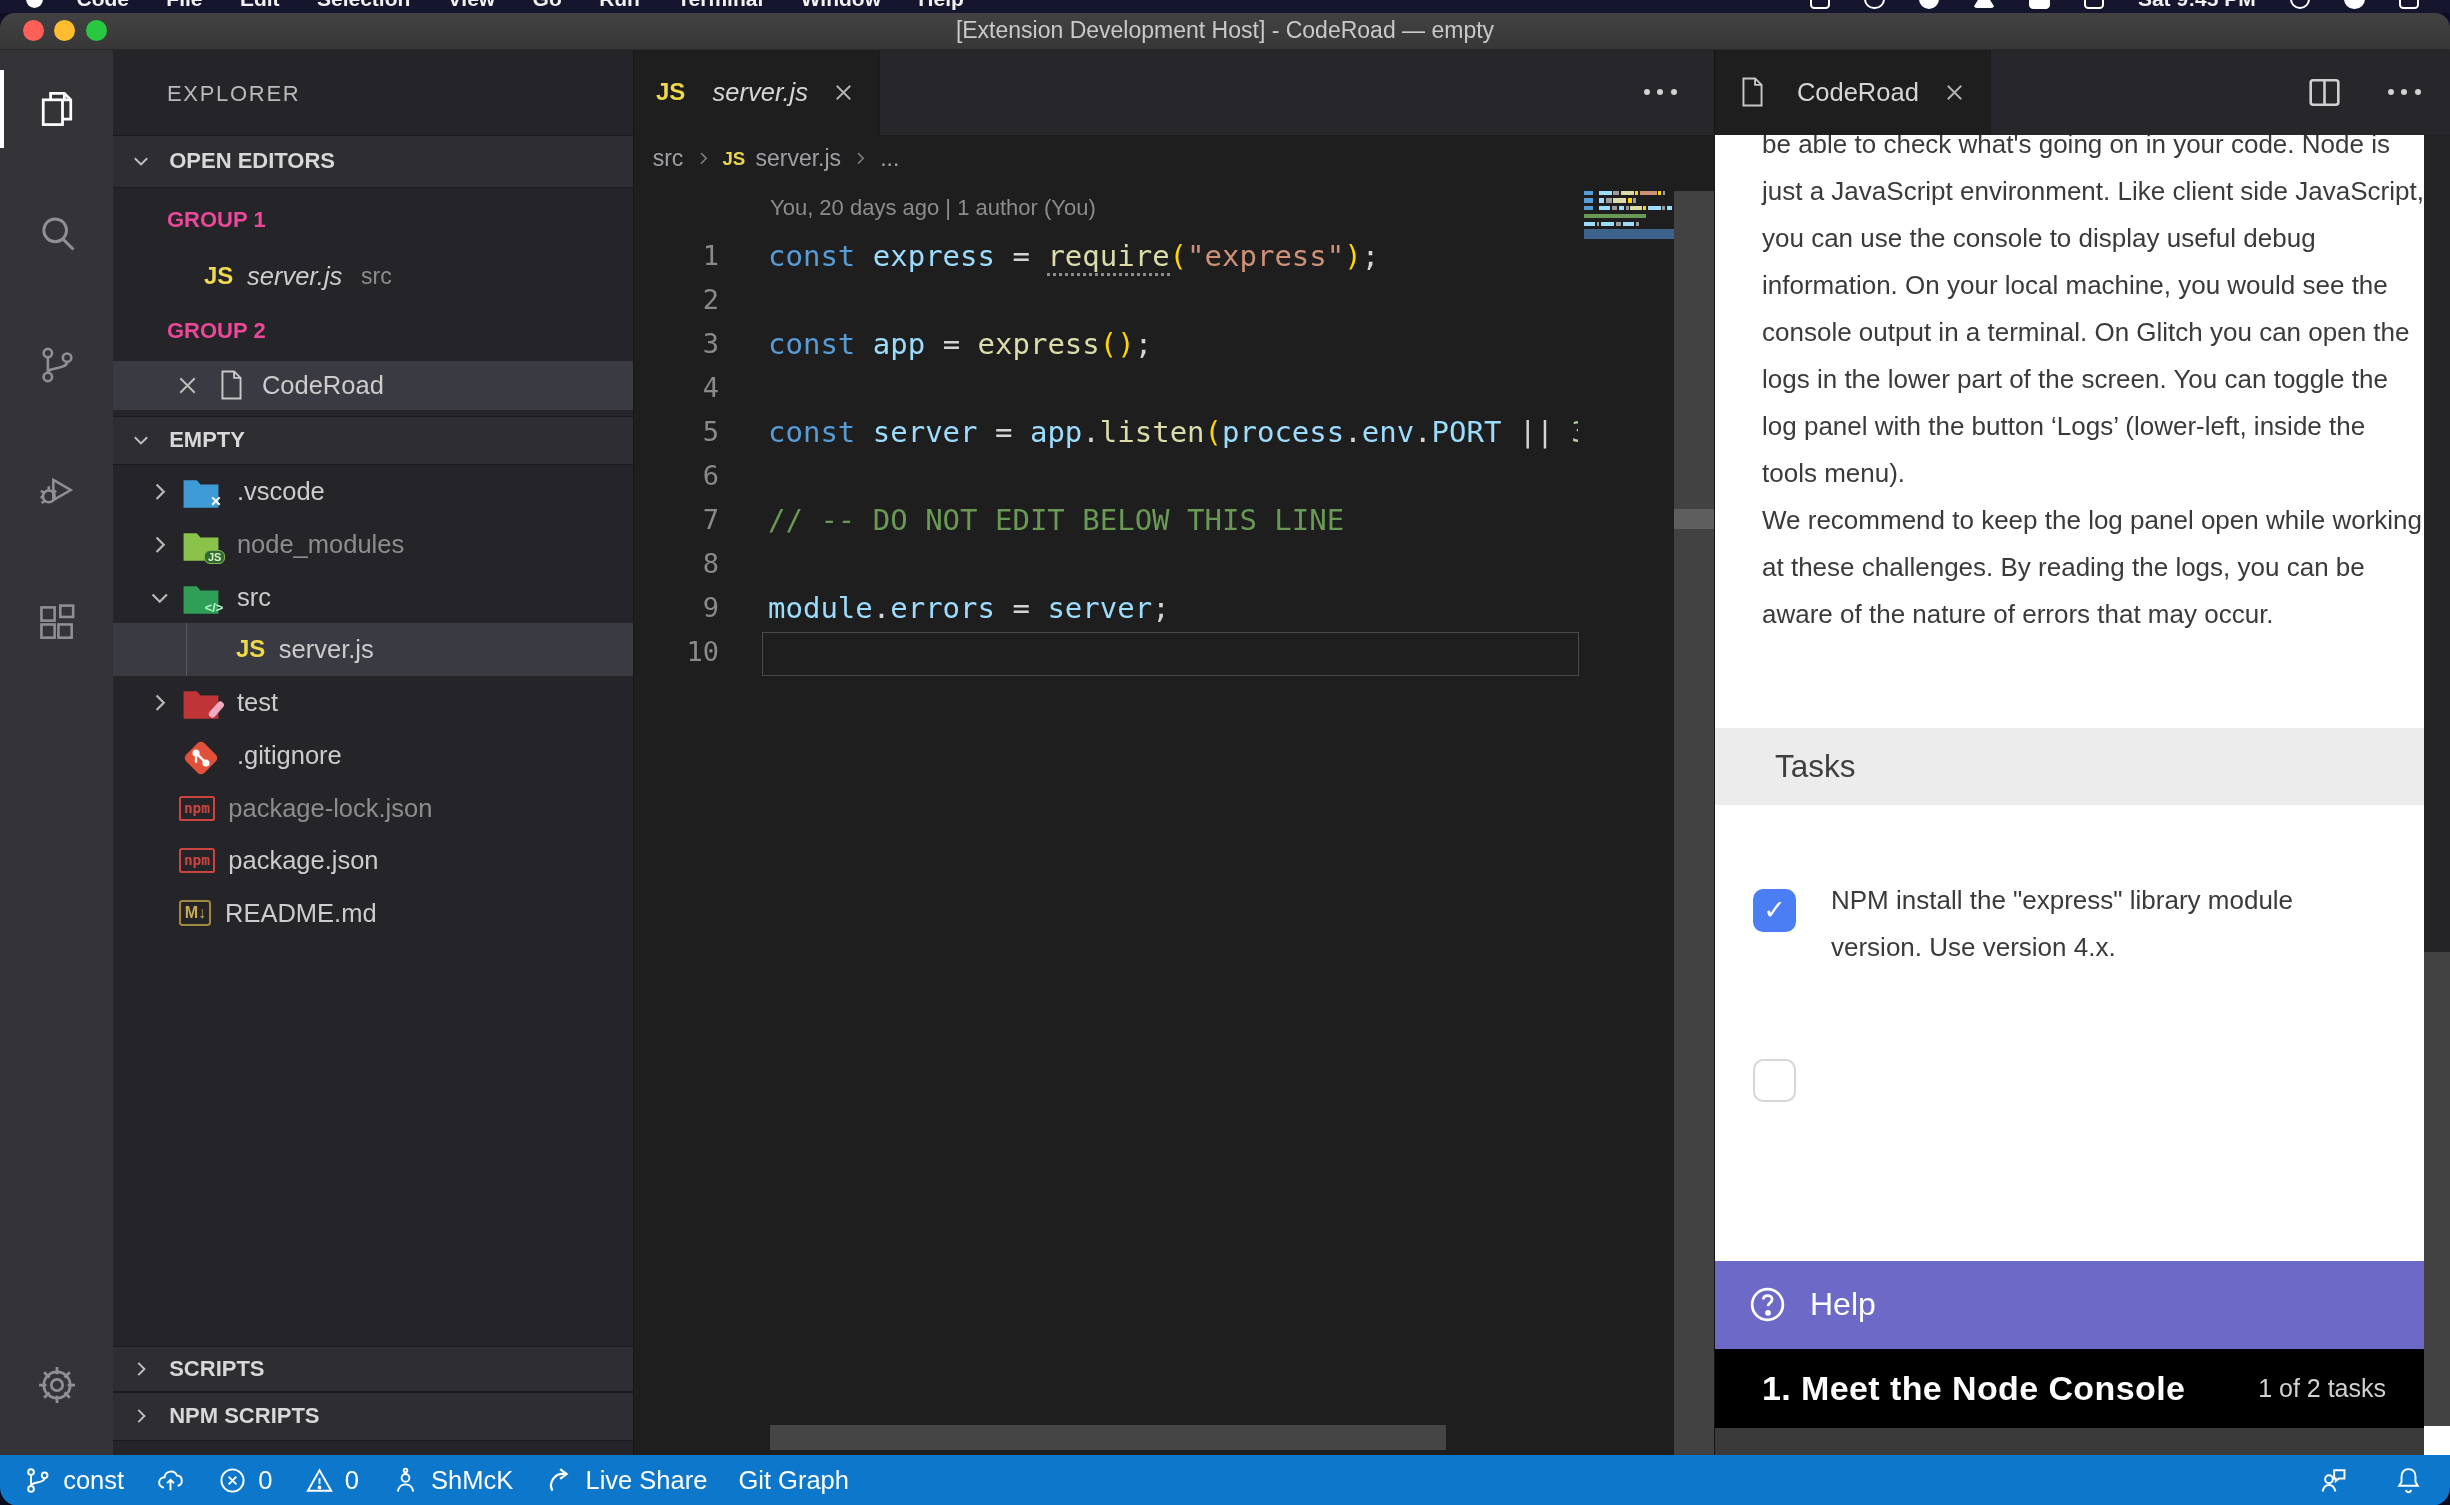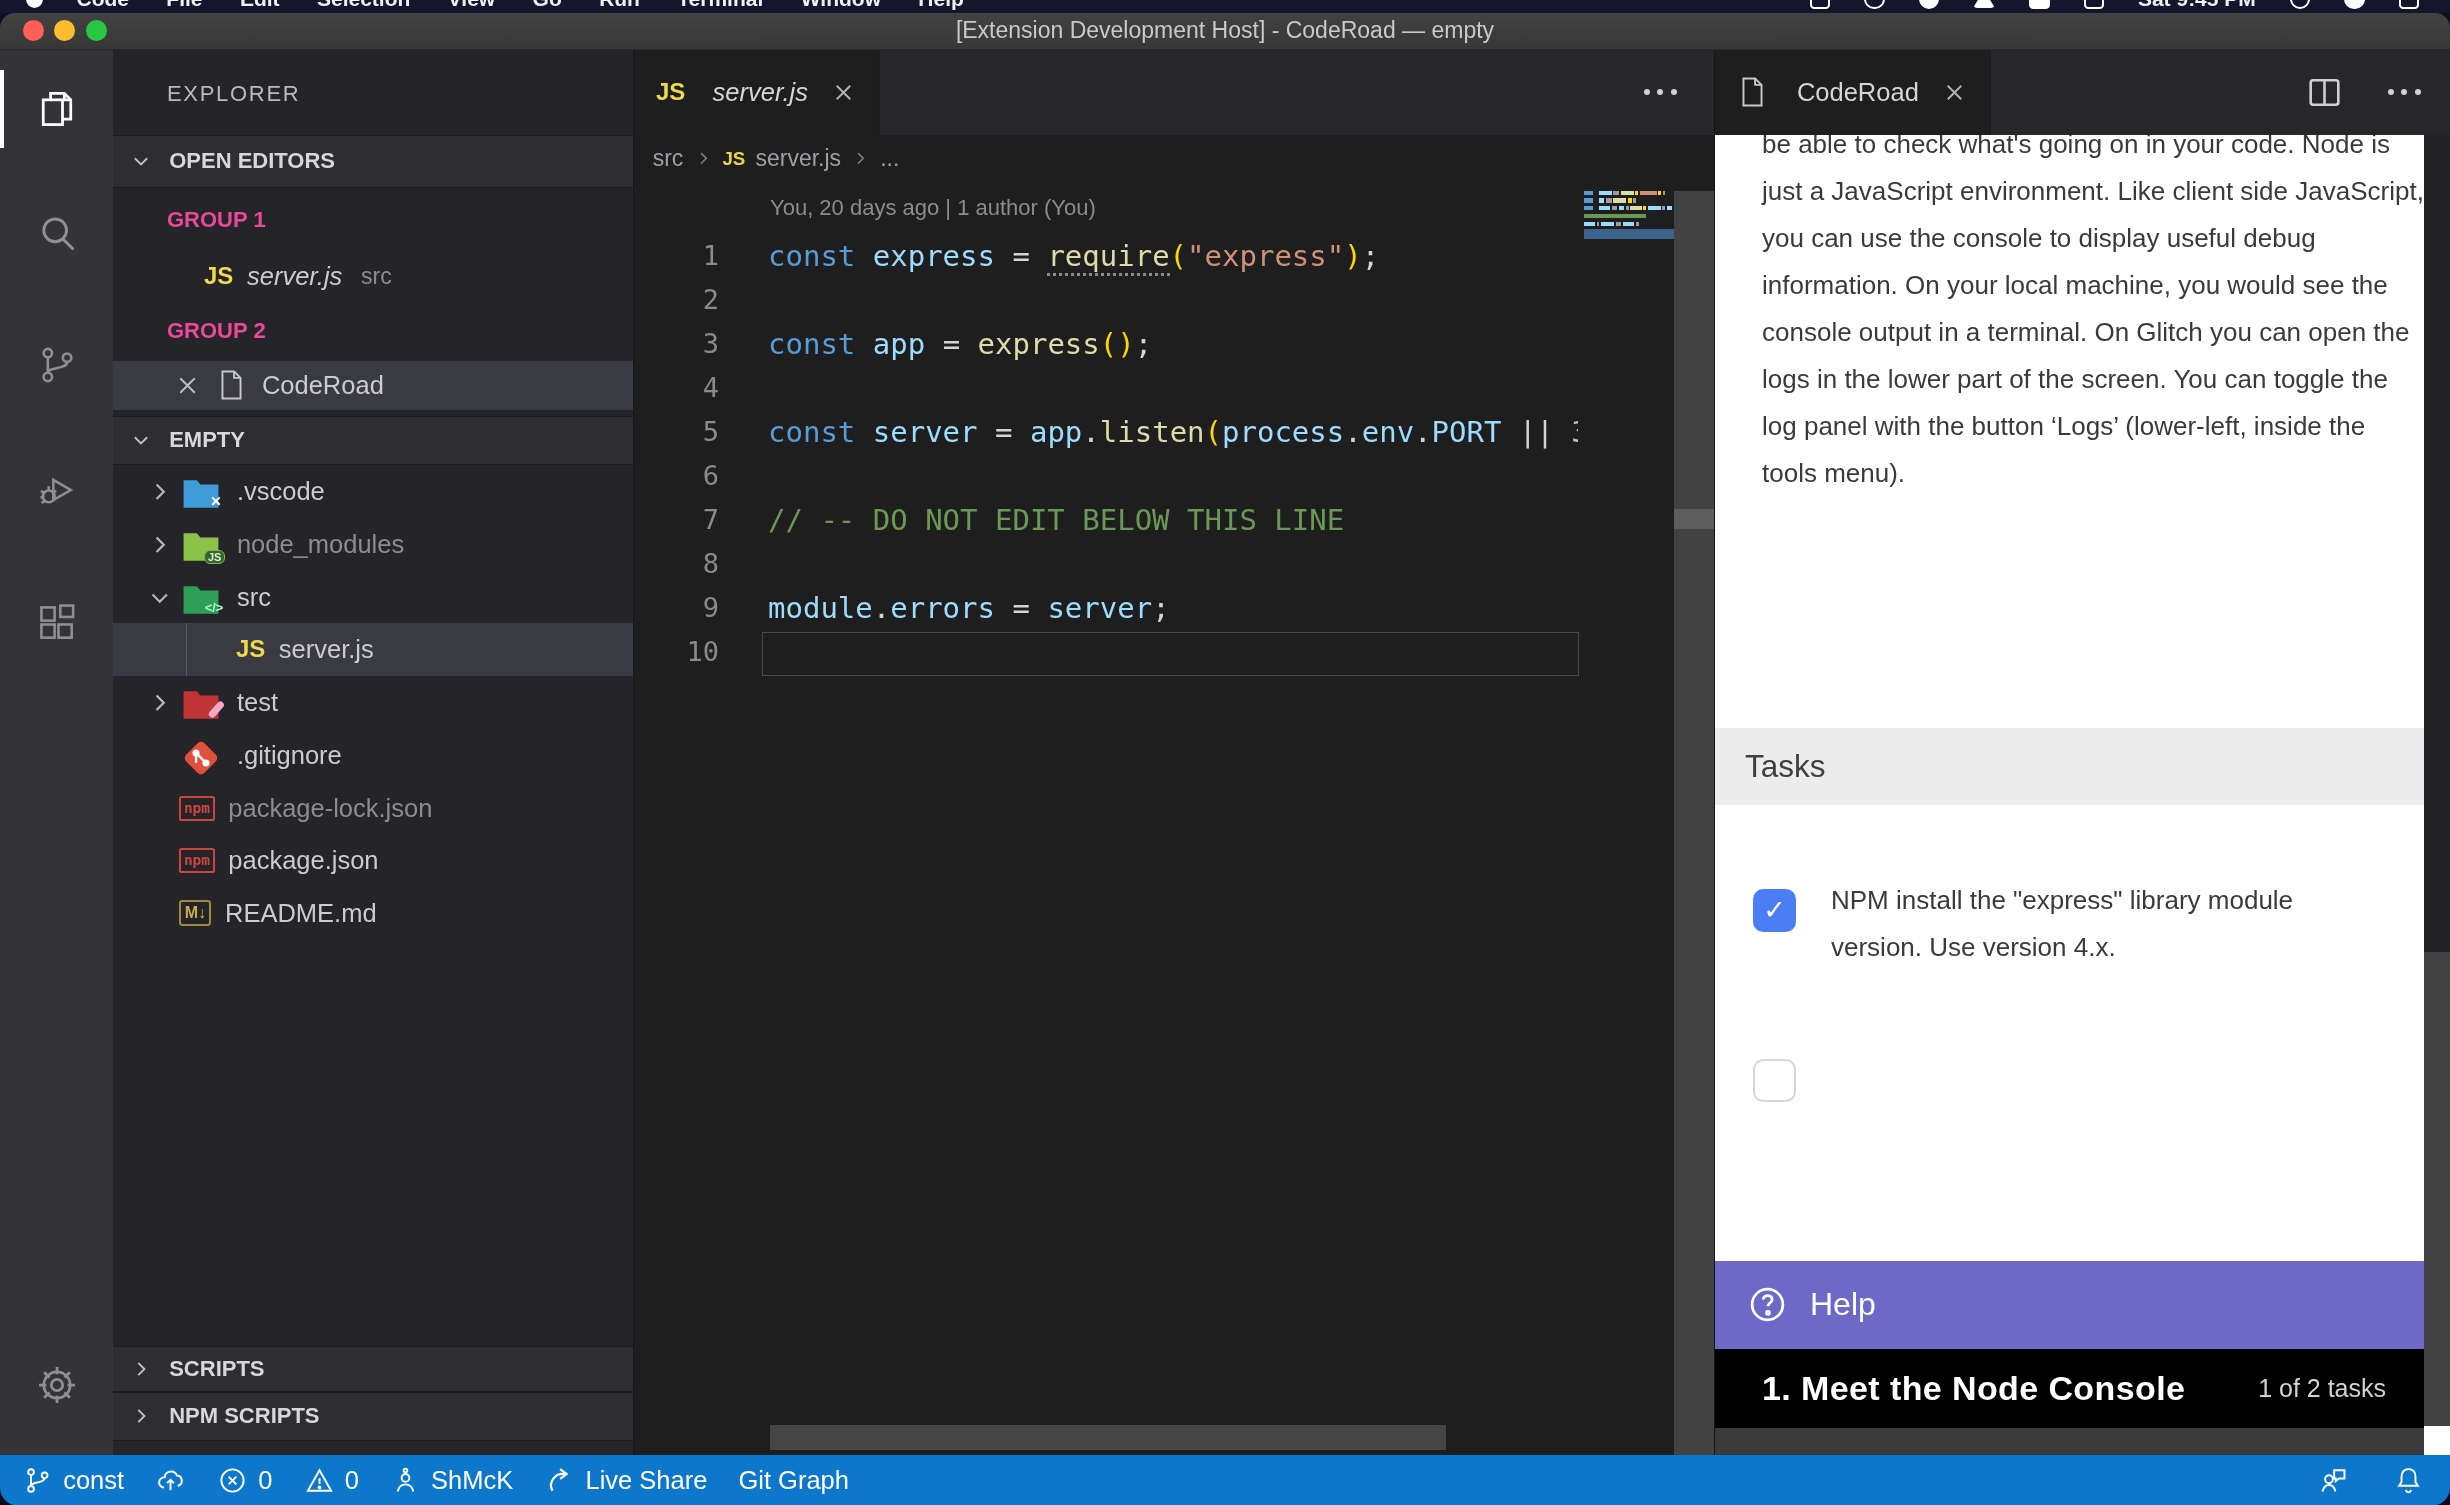--- a/index.html
+++ b/index.html
@@ -88,21 +88,21 @@
 #vthumb{position:absolute;left:0;top:318px;width:100%;height:20.4px;background:#5e5e5e}
 #hthumb{position:absolute;left:136px;top:1375px;width:676px;height:25.5px;background:#454545;cursor:pointer}
 
 #panel-group{position:absolute;left:1714px;top:0;width:736px;height:100%;background:#1e1e1e;border-left:1.7px solid #141414}
 #ptabbar{position:absolute;top:0;left:0;right:0;height:85px;background:#27272b;display:flex}
 #ptab-actions{position:absolute;right:29px;top:0;height:85px;display:flex;align-items:center;gap:44px;color:#cfcfcf}
 #split-ico{width:39px;height:39px;color:#cfcfcf;cursor:pointer}
 #webview{position:absolute;left:0;top:85px;width:709px;height:1320px;background:#ffffff;overflow:hidden}
 #wv-text{position:absolute;left:47px;top:-13.6px;width:664px;font-size:26px;line-height:47px;color:#3a3a3a}
 #wv-tasks-band{position:absolute;top:593px;left:0;width:100%;height:77px;background:#ececec;display:flex;align-items:center}
-#wv-tasks-label{margin-left:30px;font-size:31.5px;color:#3f3f3f}
+#wv-tasks-label{margin-left:60px;font-size:31.5px;color:#3f3f3f}
 .task{position:absolute;left:38px;width:647px}
 #task1{top:742px}
 #task2{top:912px}
 .cb{position:absolute;left:0;top:12px;width:43px;height:43px;border-radius:10.2px;cursor:pointer}
 .cb.on{background:#4b7df5;color:#fff;display:flex;align-items:center;justify-content:center;font-size:27px}
 .cb.off{background:#fff;border:2.6px solid #d6d6d6}
 .task-text{margin-left:78px;width:560px;font-size:26px;line-height:47px;color:#3a3a3a}
 .code-chip{display:inline-block;background:#1b1b1b;color:#fff;font-family:"DejaVu Sans Mono",monospace;font-size:25px;line-height:36px;padding:0.9px 13.6px;border-radius:6.8px}
 #wv-help{position:absolute;top:1126px;left:0;width:100%;height:88px;background:#6c6ac6;display:flex;align-items:center;color:#fff;cursor:pointer}
 #help-ico{width:41px;height:41px;margin-left:32px;color:#fff}
@@ -478,20 +478,21 @@
             </span>
           <span class="dots">
               <span class="dot"></span>
               <span class="dot"></span>
               <span class="dot"></span>
             </span>
         </div>
         <div id="webview">
           <div id="wv-text">
             <div>be able to check what's going on in your code. Node is just a JavaScript environment. Like client side JavaScript, you can use the console to display useful debug information. On your local machine, you would see the console output in a terminal. On Glitch you can open the logs in the lower part of the screen. You can toggle the log panel with the button ‘Logs’ (lower-left, inside the tools menu).</div>
+            <div>We recommend to keep the log panel open while working at these challenges. By reading the logs, you can be aware of the nature of errors that may occur.</div>
           </div>
           <div id="wv-tasks-band">
             <span id="wv-tasks-label">Tasks</span>
           </div>
           <div class="task" id="task1">
               <span class="cb on">✓</span>
               <div class="task-text">NPM install the "express" library module version. Use version 4.x.</div>
             </div>
           <div class="task" id="task2">
               <span class="cb off"></span>

